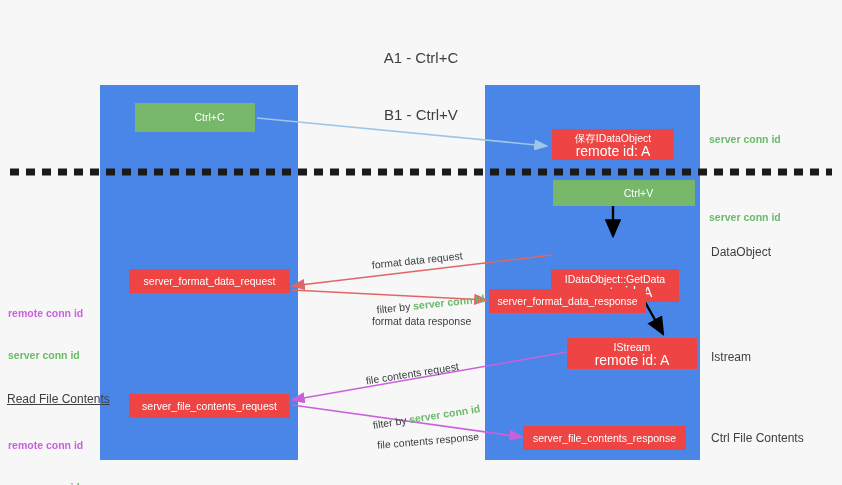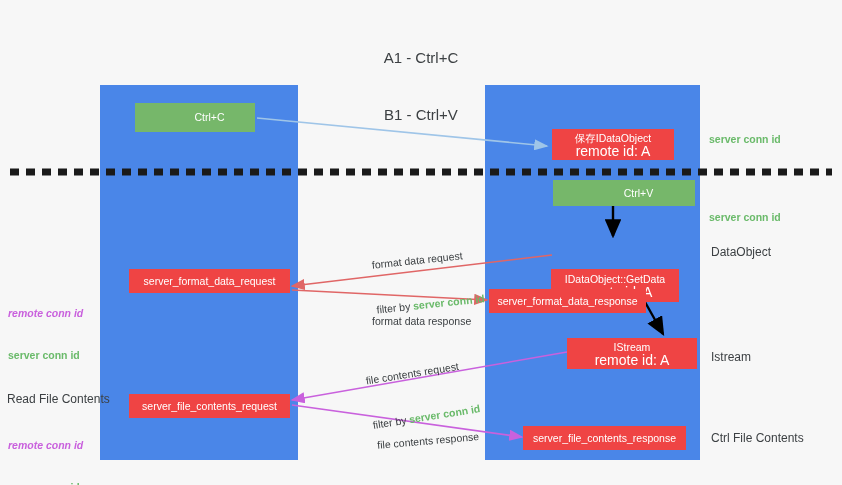--- a/index.html
+++ b/index.html
@@ -65,21 +65,21 @@
   .box .l2 { font-size: 14px; }
 
   
   .anno {
     font-size: 10.5px;
     line-height: 14px;
     white-space: pre;
   }
   .anno.dark { color: #3c4043; font-size: 12px; }
   .green-txt { color: #6aba6a; font-weight: bold; }
-  .magenta-txt { color: #c961dd; font-weight: bold; font-style: italic; }
+  .magenta-txt { color: #c961dd; font-weight: bold; }
 
   
   .edge-label {
     font-size: 10.5px;
     line-height: 15px;
     color: #3c4043;
     white-space: pre;
   }
   .edge-label b { font-weight: bold; }
 
@@ -208,20 +208,20 @@
   <div class="abs anno green-txt" style="left:709px; top:210px;">server conn id</div>
   <div class="abs anno dark" style="left:711px; top:245px;">DataObject</div>
   <div class="abs anno dark" style="left:711px; top:350px;">Istream</div>
   <div class="abs anno dark" style="left:711px; top:431px;">Ctrl File Contents</div>
 
   <div class="abs anno" style="left:8px; top:278px;">
     <div class="magenta-txt">remote conn id</div>
     <div class="green-txt">server conn id</div>
   </div>
 
-  <div class="abs anno dark" style="left:7px; top:392px;">Read File Contents</div>
+  <div class="abs anno dark" style="left:7px; top:392px;text-decoration:underline;">Read File Contents</div>
 
   <div class="abs anno" style="left:8px; top:410px;">
     <div class="magenta-txt">remote conn id</div>
     <div class="green-txt">server conn id</div>
   </div>
 
 </div>
 
 </body></html>

